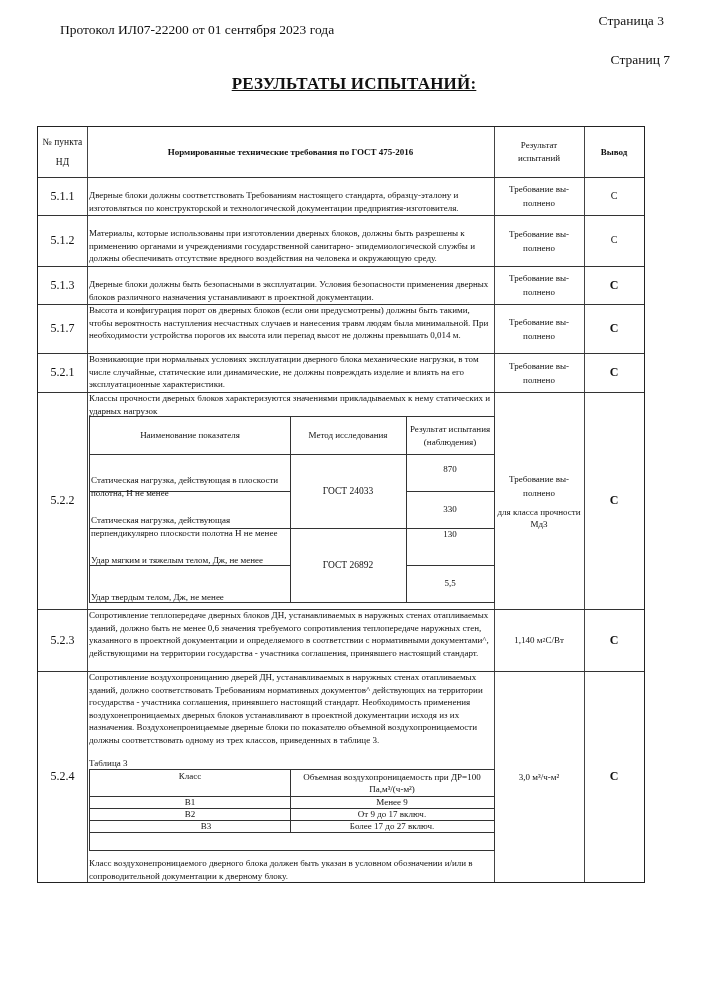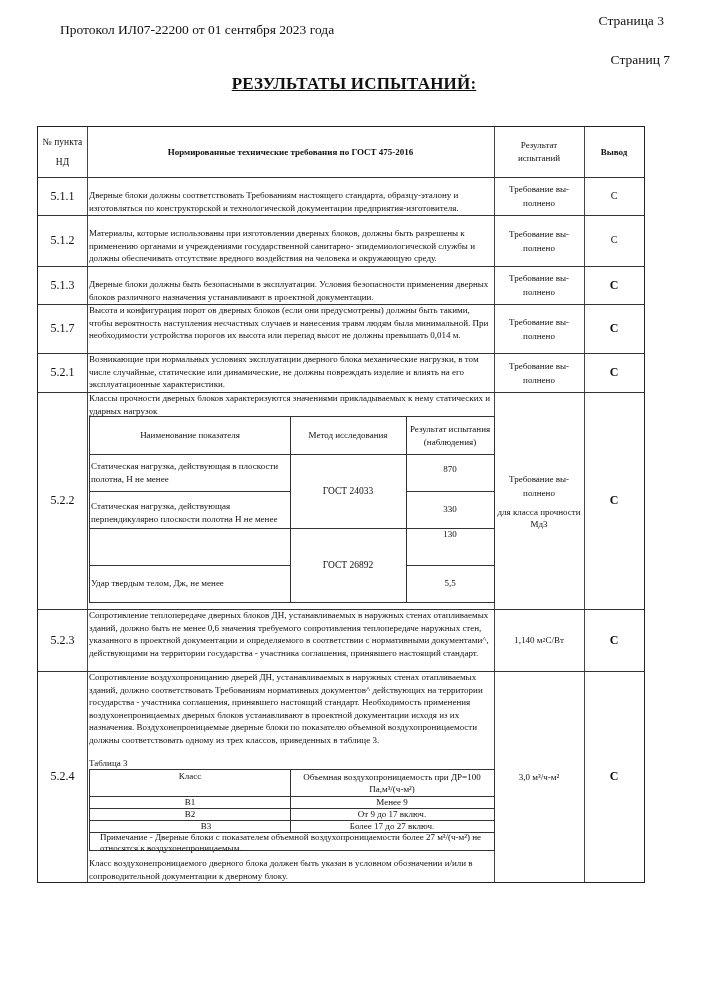--- a/index.html
+++ b/index.html
@@ -22,21 +22,21 @@
   .hd { font-weight: bold; font-size: 9px; }
   .req { padding: 0 2px; text-align: left; font-size: 9px; line-height: 12.6px; }
   .res { font-size: 9px; line-height: 14px; }
   .ver { font-size: 10px; }
   .ver.bold { font-weight: bold; font-size: 12px; }
 
   .inner { position: absolute; box-sizing: border-box; border: 1.4px solid #333; }
   .ihl { position: absolute; height: 0; border-top: 1.4px solid #333; }
   .ivl { position: absolute; width: 0; border-left: 1.2px solid #333; }
   .icell { position: absolute; box-sizing: border-box; font-size: 9px; line-height: 13px; }
-  .lefttxt { display: flex; align-items: center; padding-left: 1px; text-align: left; }
+  .lefttxt { display: flex; align-items: center; padding-left: 1px; text-align: left; margin-top: 14px; }
   sup { font-size: 6px; vertical-align: super; line-height: 0; }
 </style>
 </head>
 <body>
 
 <div class="abs hdr-left">Протокол ИЛ07-22200 от 01 сентября 2023 года</div>
 <div class="abs hdr-right">
   <div>Страница 3</div>
   <div>Страниц 7</div>
 </div>
@@ -114,20 +114,21 @@
       <div class="icell center" style="left:0;top:0;width:200px;height:37px">Наименование показателя</div>
       <div class="icell center" style="left:316px;top:0;width:88px;height:37px;padding:0 1px">Результат испытания (наблюдения)</div>
       <div class="icell center" style="left:200px;top:0;width:116px;height:37px">Метод исследования</div>
 
       <div class="icell lefttxt" style="left:0;top:37px;width:200px;height:37px">Статическая нагрузка, действующая в плоскости полотна, Н не менее</div>
       <div class="icell center" style="left:316px;top:37px;width:88px;height:37px;align-items:flex-start;padding-top:9px">870</div>
 
       <div class="icell lefttxt" style="left:0;top:74px;width:200px;height:37px;align-items:flex-end;padding-bottom:2px">Статическая нагрузка, действующая перпендикулярно плоскости полотна Н не менее</div>
       <div class="icell center" style="left:316px;top:74px;width:88px;height:37px">330</div>
 
+      <div class="icell lefttxt" style="left:0;top:111px;width:200px;height:37px">Удар мягким и тяжелым телом, Дж, не менее</div>
       <div class="icell center" style="left:316px;top:111px;width:88px;height:37px;align-items:flex-start;">130</div>
 
       <div class="icell lefttxt" style="left:0;top:148px;width:200px;height:37px">Удар твердым телом, Дж, не менее</div>
       <div class="icell center" style="left:316px;top:148px;width:88px;height:37px">5,5</div>
 
       <div class="icell center" style="left:200px;top:37px;width:116px;height:74px;font-size:9.5px">ГОСТ 24033</div>
       <div class="icell center" style="left:200px;top:111px;width:116px;height:74px;font-size:9.5px">ГОСТ 26892</div>
     </div>
 
     <div class="cell center res" style="left:456px;top:265px;width:90px;height:217px;flex-direction:column">
@@ -163,21 +164,20 @@
       <div class="icell" style="left:0;top:0;width:200px;height:26px;text-align:center;line-height:12px">Класс</div>
       <div class="icell center" style="left:200px;top:0;width:204px;height:26px;line-height:12px;padding:0 2px">Объемная воздухопроницаемость при ДР=100 Па,м³/(ч-м²)</div>
 
       <div class="icell center" style="left:0;top:26px;width:200px;height:12px;line-height:12px">В1</div>
       <div class="icell center" style="left:200px;top:26px;width:204px;height:12px;line-height:12px">Менее 9</div>
       <div class="icell center" style="left:0;top:38px;width:200px;height:12px;line-height:12px">В2</div>
       <div class="icell center" style="left:200px;top:38px;width:204px;height:12px;line-height:12px">От 9 до 17 включ.</div>
       <div class="icell center" style="left:16px;top:50px;width:200px;height:12px;line-height:12px">В3</div>
       <div class="icell center" style="left:200px;top:50px;width:204px;height:12px;line-height:12px">Более 17 до 27 включ.</div>
 
-      <div class="icell" style="left:0;top:62px;width:404px;height:20px;padding:0 10px;line-height:11px">Примечание - Дверные блоки с показателем объемной воздухопроницаемости более 27 м³/(ч-м²) не относятся к воздухонепроницаемым.</div>
     </div>
 
     <div class="cell req" style="left:49px;top:730px;width:407px;height:25px">Класс воздухонепроницаемого дверного блока должен быть указан в условном обозначении и/или в сопроводительной документации к дверному блоку.</div>
 
     <div class="cell center res" style="left:456px;top:544px;width:90px;height:211px">
       <span>3,0 м</span>
         <span>³/ч-м²</span>
     </div>
     <div class="cell center ver bold" style="left:546px;top:544px;width:60px;height:211px">С</div>
   </div>

